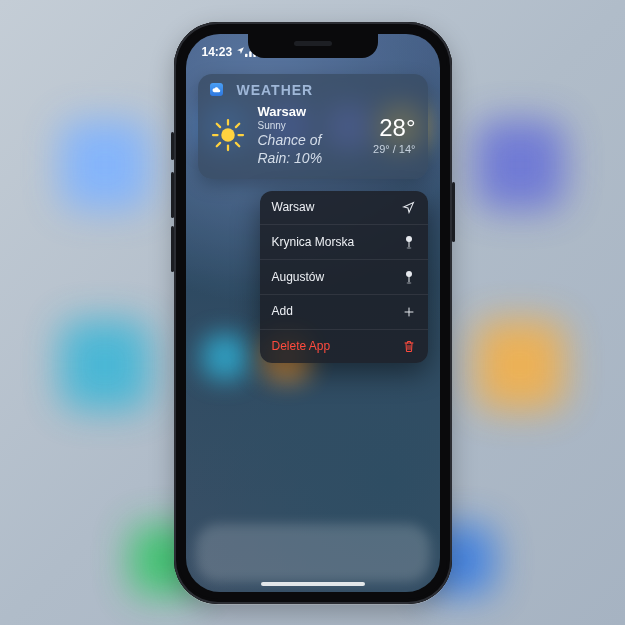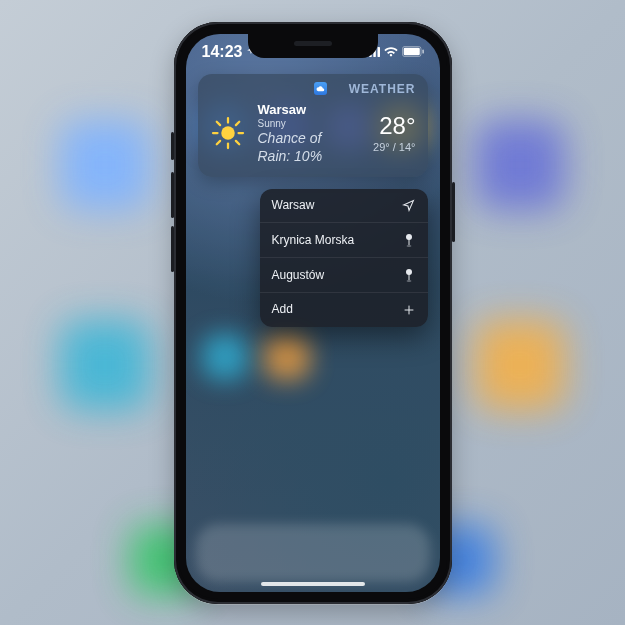--- a/index.html
+++ b/index.html
@@ -80,42 +80,42 @@
     width:130px; height:24px; background:#0a0a0c;
     border-bottom-left-radius:16px; border-bottom-right-radius:16px; z-index:5;
   }
   .notch::after{
     content:""; position:absolute; left:50%; top:7px; transform:translateX(-50%);
     width:38px; height:5px; background:#1d1f24; border-radius:3px;
   }
 
   .status-bar {
     position:relative; z-index:4; height:32px; display:flex;
-    align-items:center; justify-content:space-between;
-    padding: 4px 16px 0; color:#fff; font-size:16px; font-weight:600;
+    align-items:center; 
+    padding: 4px 16px 0; color:#fff; font-size:12px; font-weight:600;
   }
   .status-left { display:flex; gap:4px; align-items:center; }
   .loc-arrow { font-size:10px; opacity:.95; }
   .status-right { display:flex; gap:4px; align-items:center; }
   .signal, .wifi, .batt { display:inline-flex; }
   .signal svg, .wifi svg, .batt svg { display:block; }
 
   .content { position:relative; z-index:3; padding: 8px 12px 0; }
 
   .widget {
     background: rgba(55,73,95,.72);
     border-radius: 14px;
     padding: 8px 12px 12px;
     color:#fff;
     box-shadow: 0 6px 18px rgba(0,0,0,.25);
   }
   .widget-header {
-    display:flex; align-items:center; gap:22px;
-    font-size:12px; letter-spacing:1px; font-weight:700;
-    color:#9fb7d8; text-transform:uppercase; margin-bottom:6px;justify-content:flex-end;
+    display:flex; align-items:center; gap:14px;
+    font-size:14px; letter-spacing:1px; font-weight:700;
+    color:#9fb7d8; text-transform:uppercase; margin-bottom:6px;
   }
   .weather-icon-sm {
     width:13px;height:13px;border-radius:3px;
     background:linear-gradient(180deg,#4a9ff5,#2e78e0);
     display:flex;align-items:center;justify-content:center;
     font-size:9px;color:#fff;
   }
   .widget-body { display:flex; align-items:center; gap:12px; }
   .sun-icon { width:36px; height:36px; flex-shrink:0; }
   .city-block { flex:1; line-height:1.25; }
@@ -290,18 +290,30 @@
         </div>
         <div class="menu-item">
           <span class="menu-label">Add</span>
           <span class="menu-icon">
             <svg width="12" height="12" viewBox="0 0 24 24" stroke="currentColor" stroke-width="2" fill="none" stroke-linecap="round">
                 <line x1="12" y1="4" x2="12" y2="20"></line>
                 <line x1="4" y1="12" x2="20" y2="12"></line>
               </svg>
           </span>
         </div>
+        <div class="menu-item danger">
+          <span class="menu-label">Delete App</span>
+          <span class="menu-icon">
+            <svg width="12" height="13" viewBox="0 0 24 26" fill="none" stroke="currentColor" stroke-width="2" stroke-linecap="round">
+                <path d="M4 6h16"></path>
+                <path d="M9 6V3h6v3"></path>
+                <path d="M6 6l1 17h10l1-17"></path>
+                <line x1="10" y1="11" x2="10" y2="19"></line>
+                <line x1="14" y1="11" x2="14" y2="19"></line>
+              </svg>
+          </span>
+        </div>
       </div>
     </div>
 
     <div class="home-indicator"></div>
   </div>
 </div>
 
 </body></html>

